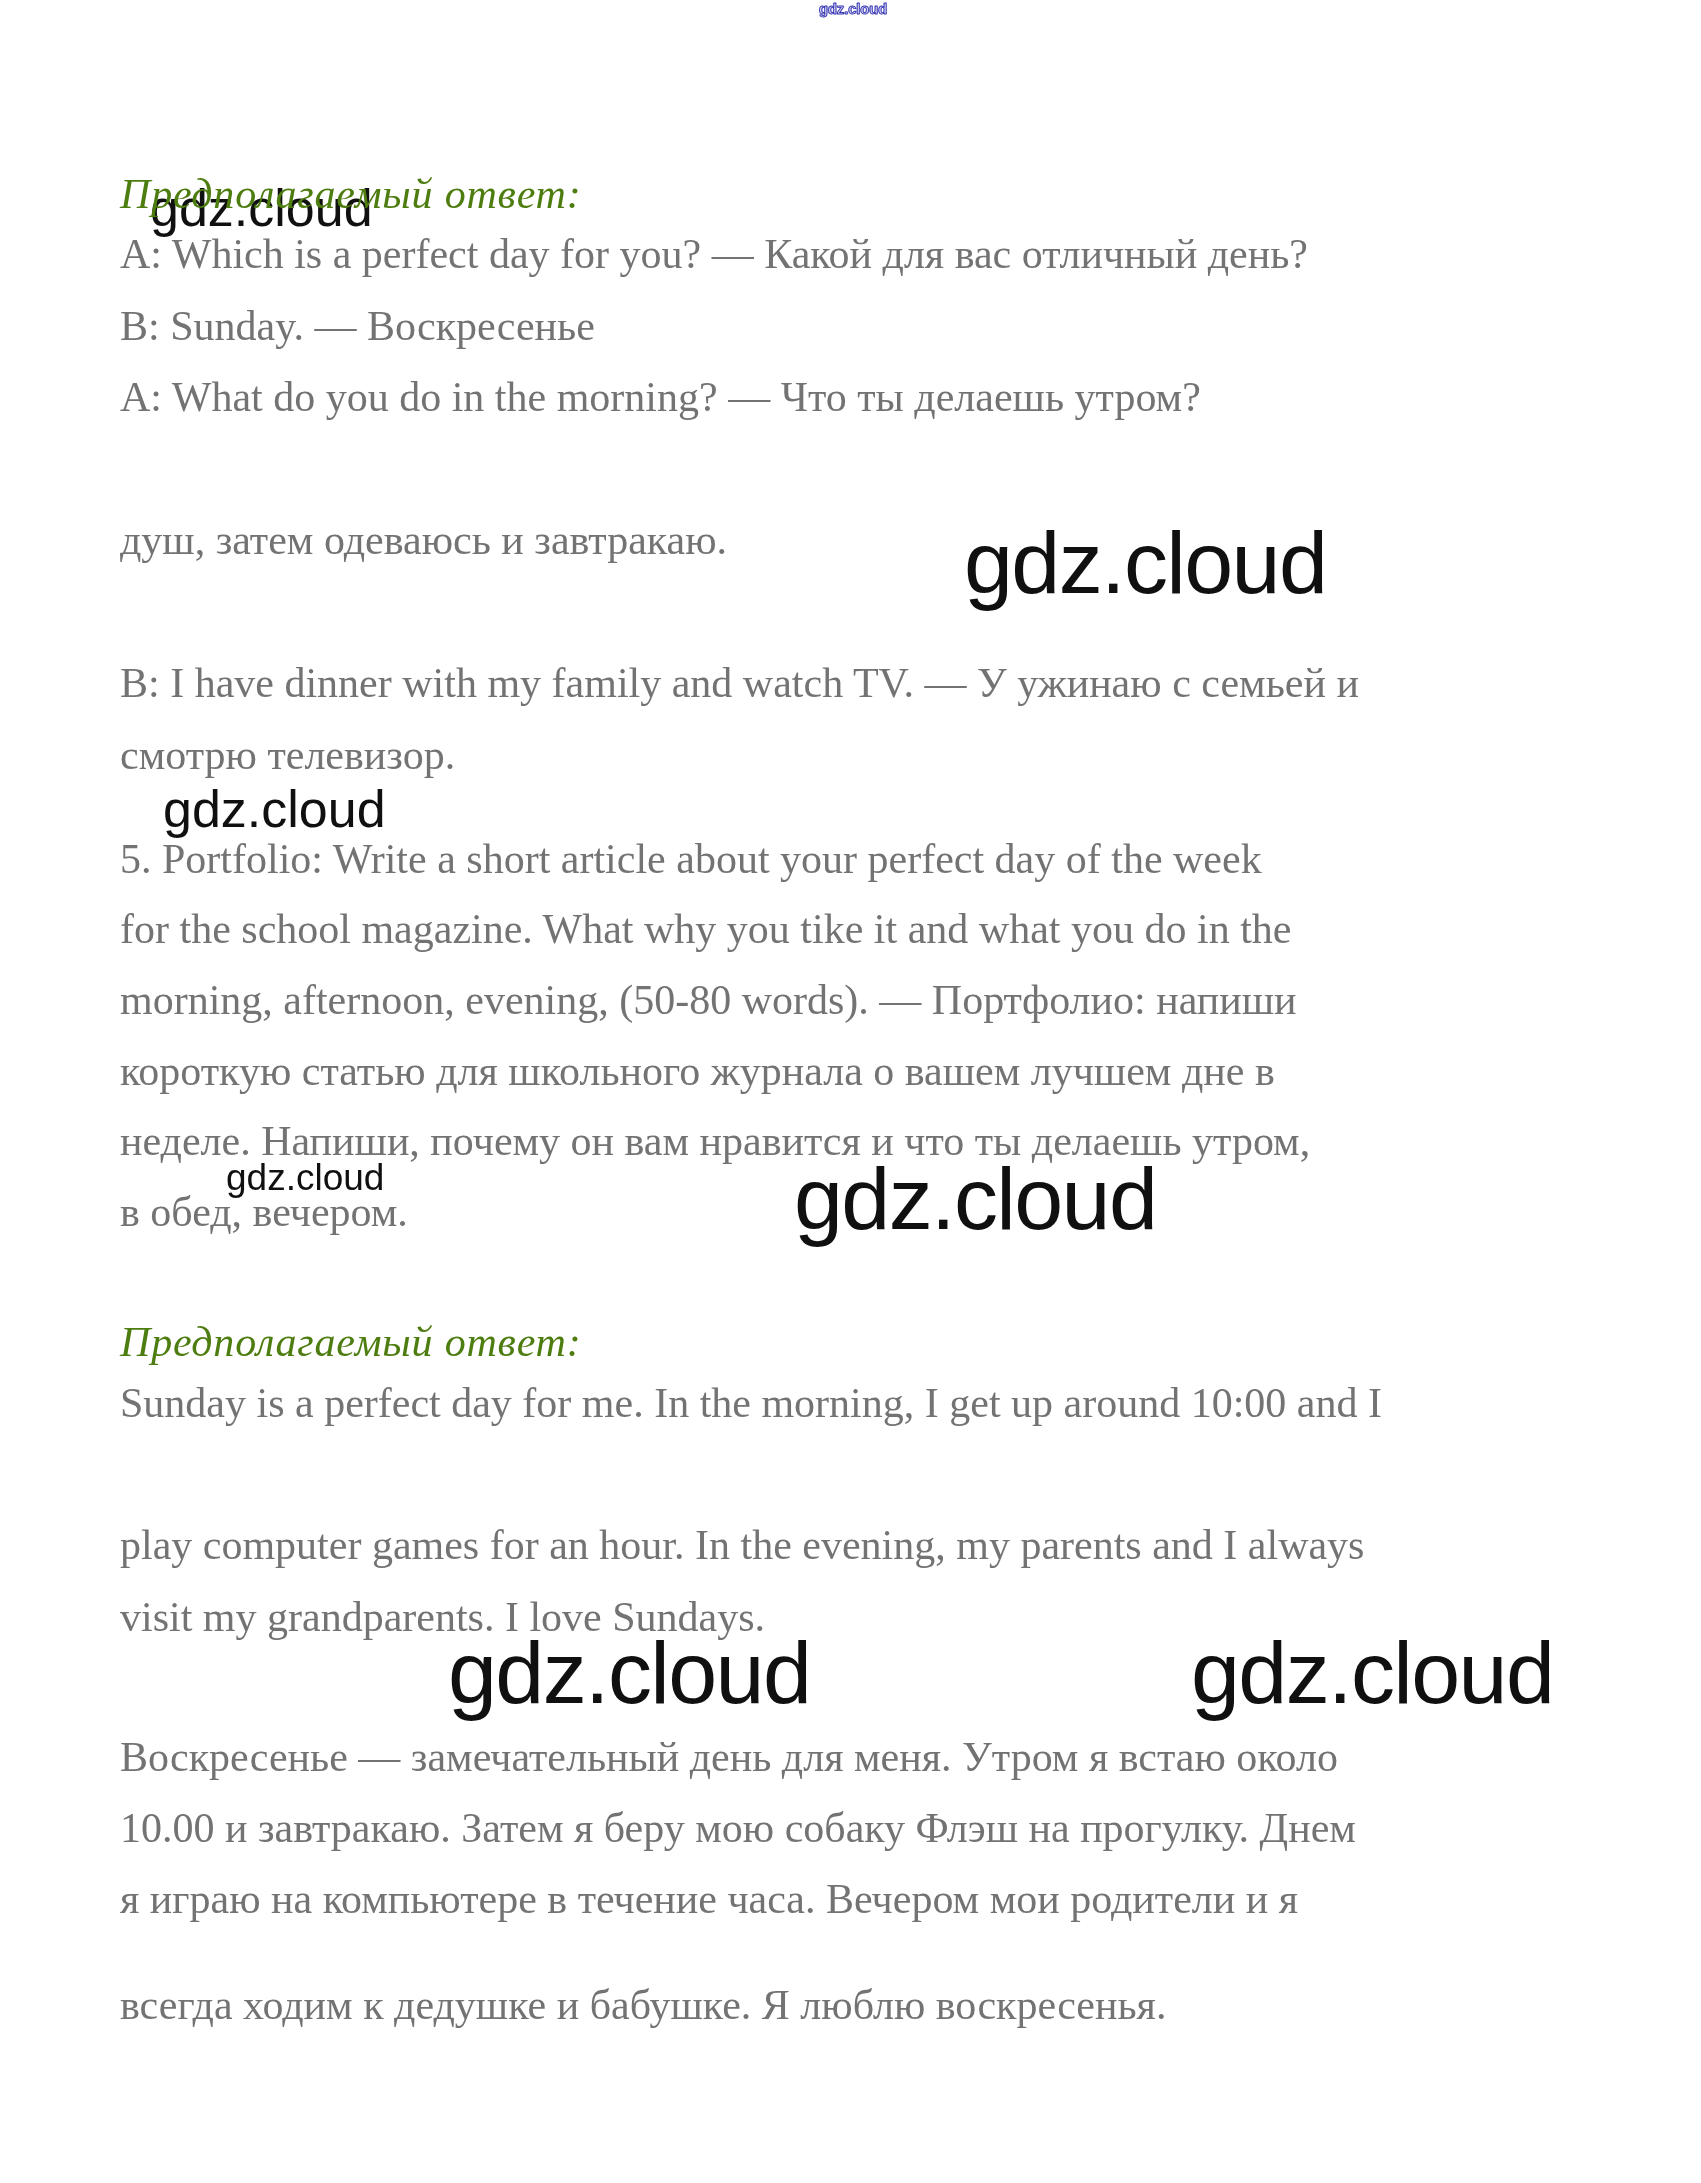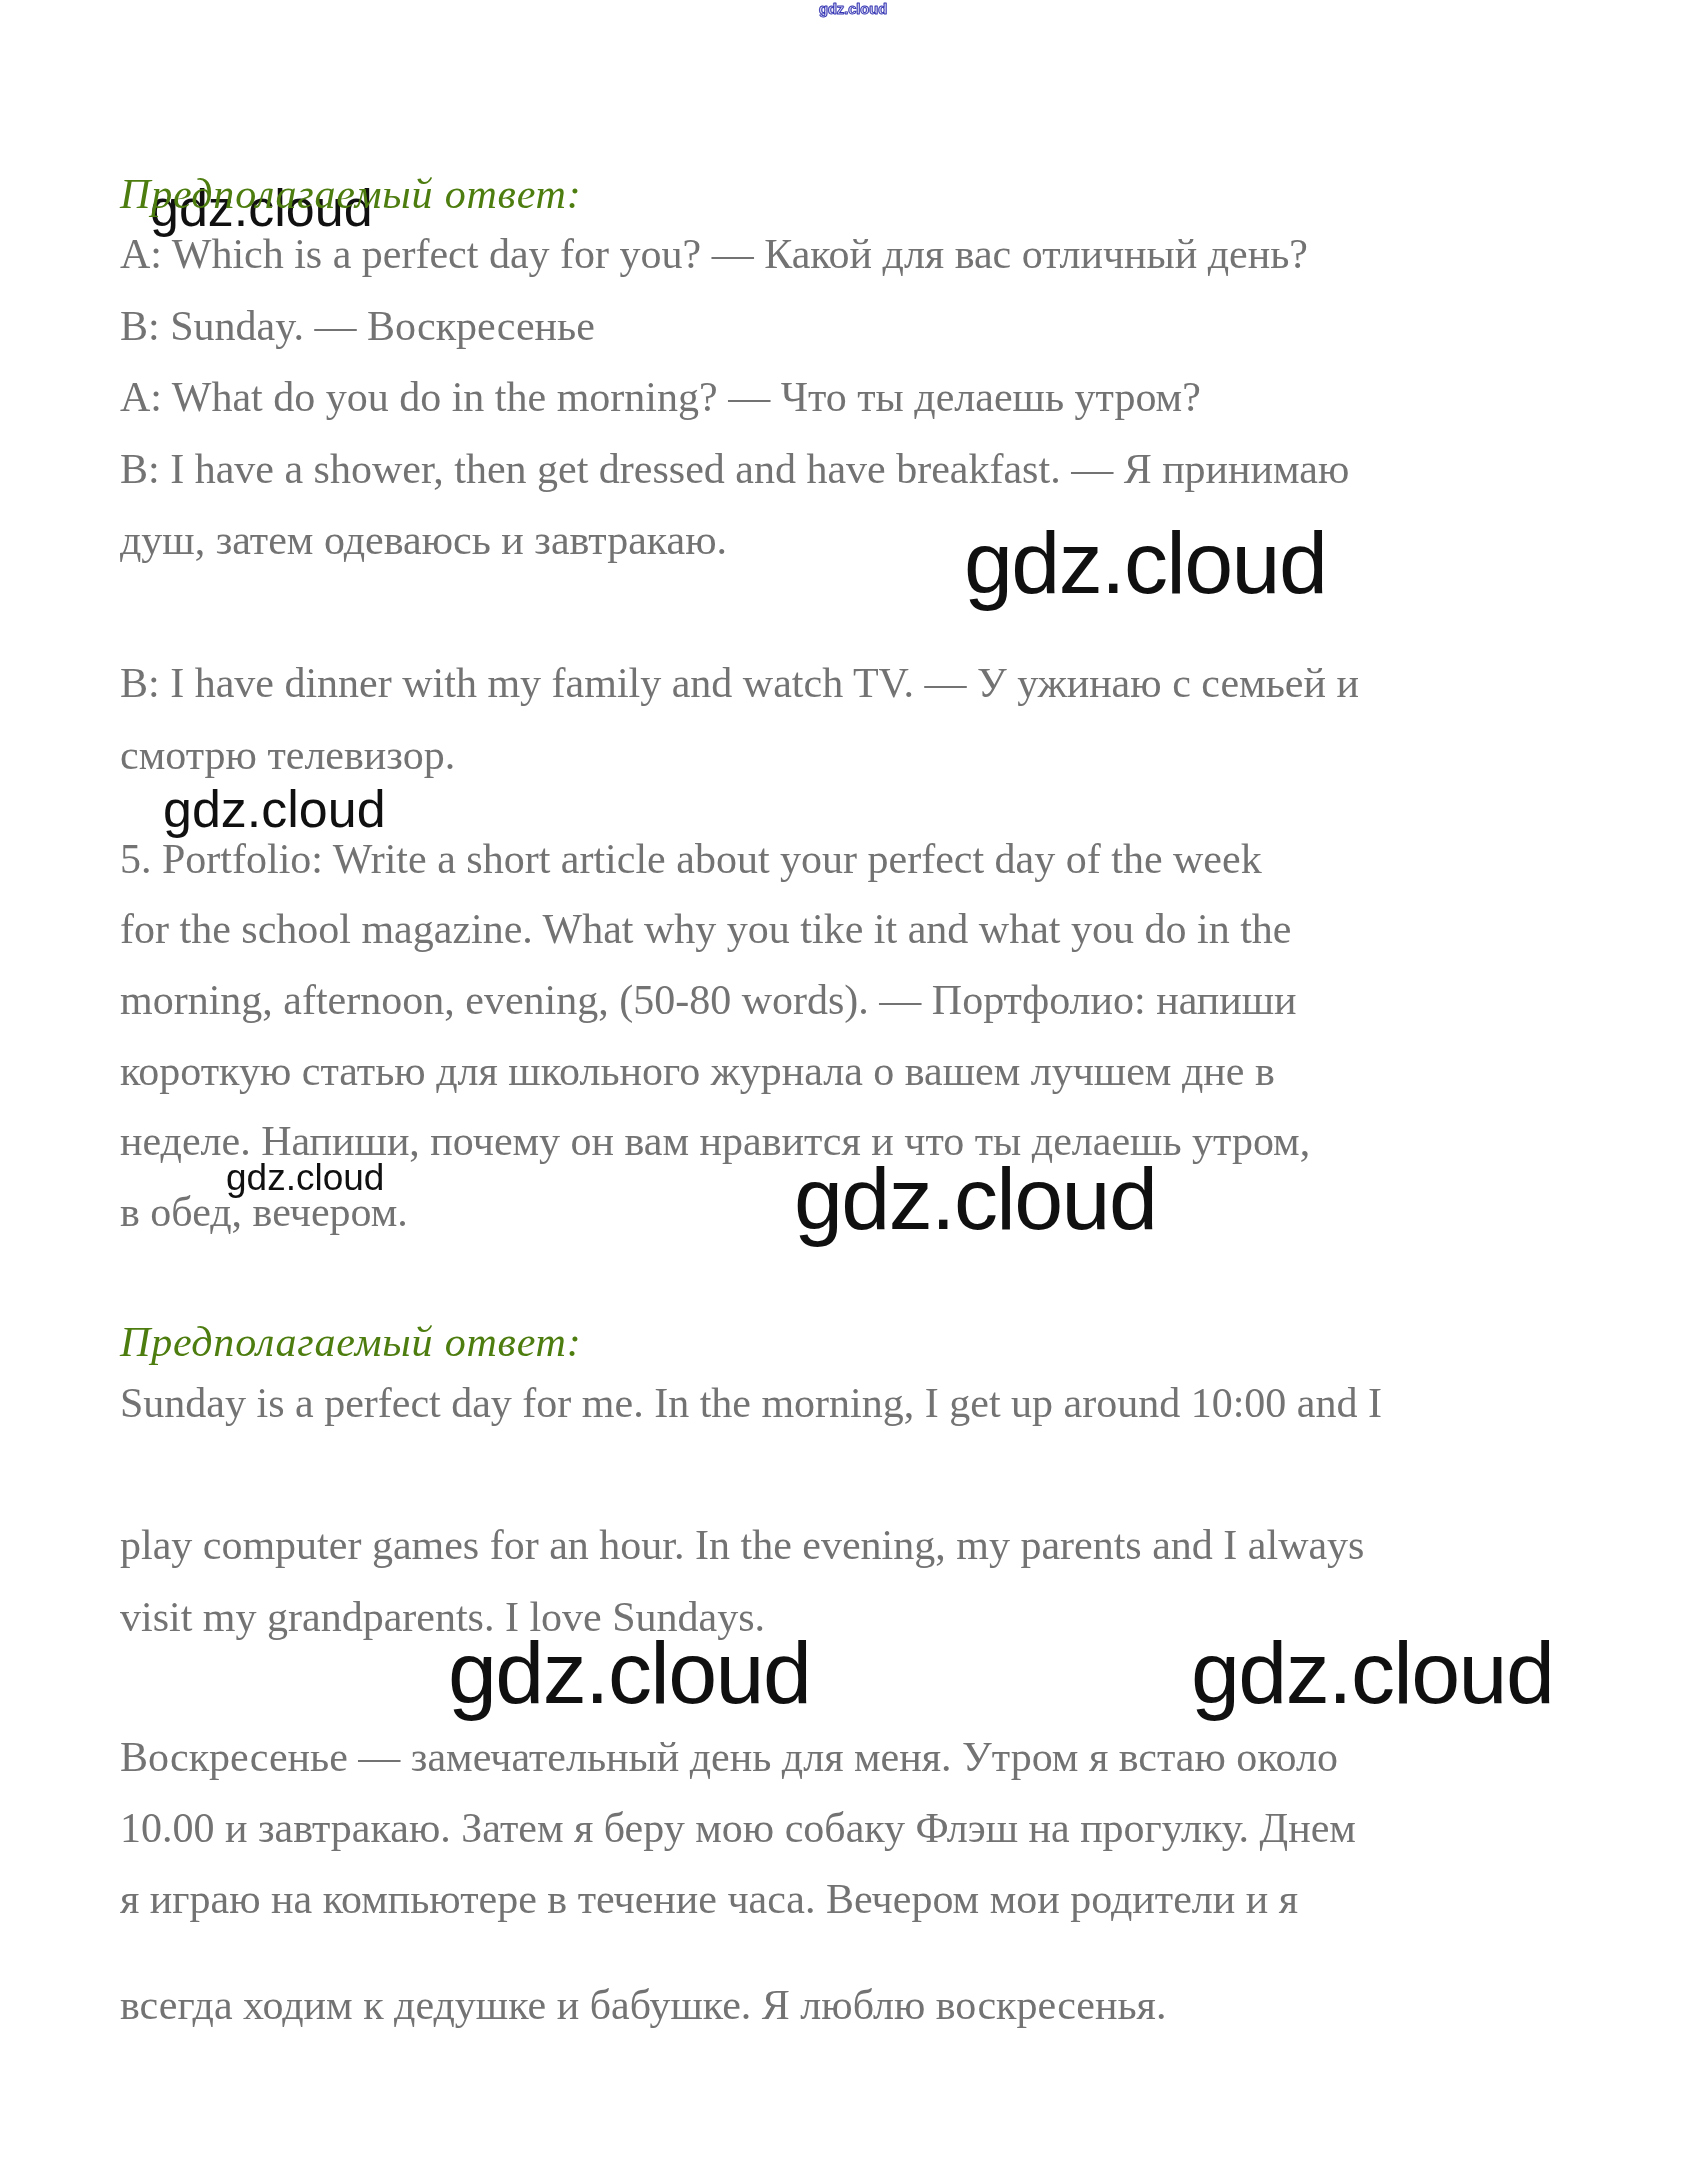--- a/index.html
+++ b/index.html
@@ -70,21 +70,20 @@
   <div class="wm wm-sm-1">gdz.cloud</div>
   <div class="wm wm-big-2">gdz.cloud</div>
   <div class="wm wm-big-3">gdz.cloud</div>
   <div class="wm wm-big-4">gdz.cloud</div>
 
   <div class="heading" style="top:137px">Предполагаемый ответ:</div>
 
   <div class="ln" style="top:233px">A: Which is a perfect day for you? — Какой для вас отличный день?</div>
   <div class="ln" style="top:305px">B: Sunday. — Воскресенье</div>
   <div class="ln" style="top:376px">A: What do you do in the morning? — Что ты делаешь утром?</div>
-  <div class="ln" style="top:448px">B: I have a shower, then get dressed and have breakfast. — Я принимаю</div>
   <div class="ln" style="top:519px">душ, затем одеваюсь и завтракаю.</div>
   <div class="ln" style="top:662px">B: I have dinner with my family and watch TV. — У ужинаю с семьей и</div>
   <div class="ln" style="top:734px">смотрю телевизор.</div>
 
   <div class="ln bold" style="top:838px">5. Portfolio: Write a short article about your perfect day of the week</div>
   <div class="ln bold" style="top:908px">for the school magazine. What why you tike it and what you do in the</div>
   <div class="ln bold" style="top:979px">morning, afternoon, evening, (50-80 words). — Портфолио: напиши</div>
   <div class="ln bold" style="top:1050px">короткую статью для школьного журнала о вашем лучшем дне в</div>
   <div class="ln bold" style="top:1120px">неделе. Напиши, почему он вам нравится и что ты делаешь утром,</div>
   <div class="ln bold" style="top:1191px">в обед, вечером.</div>

